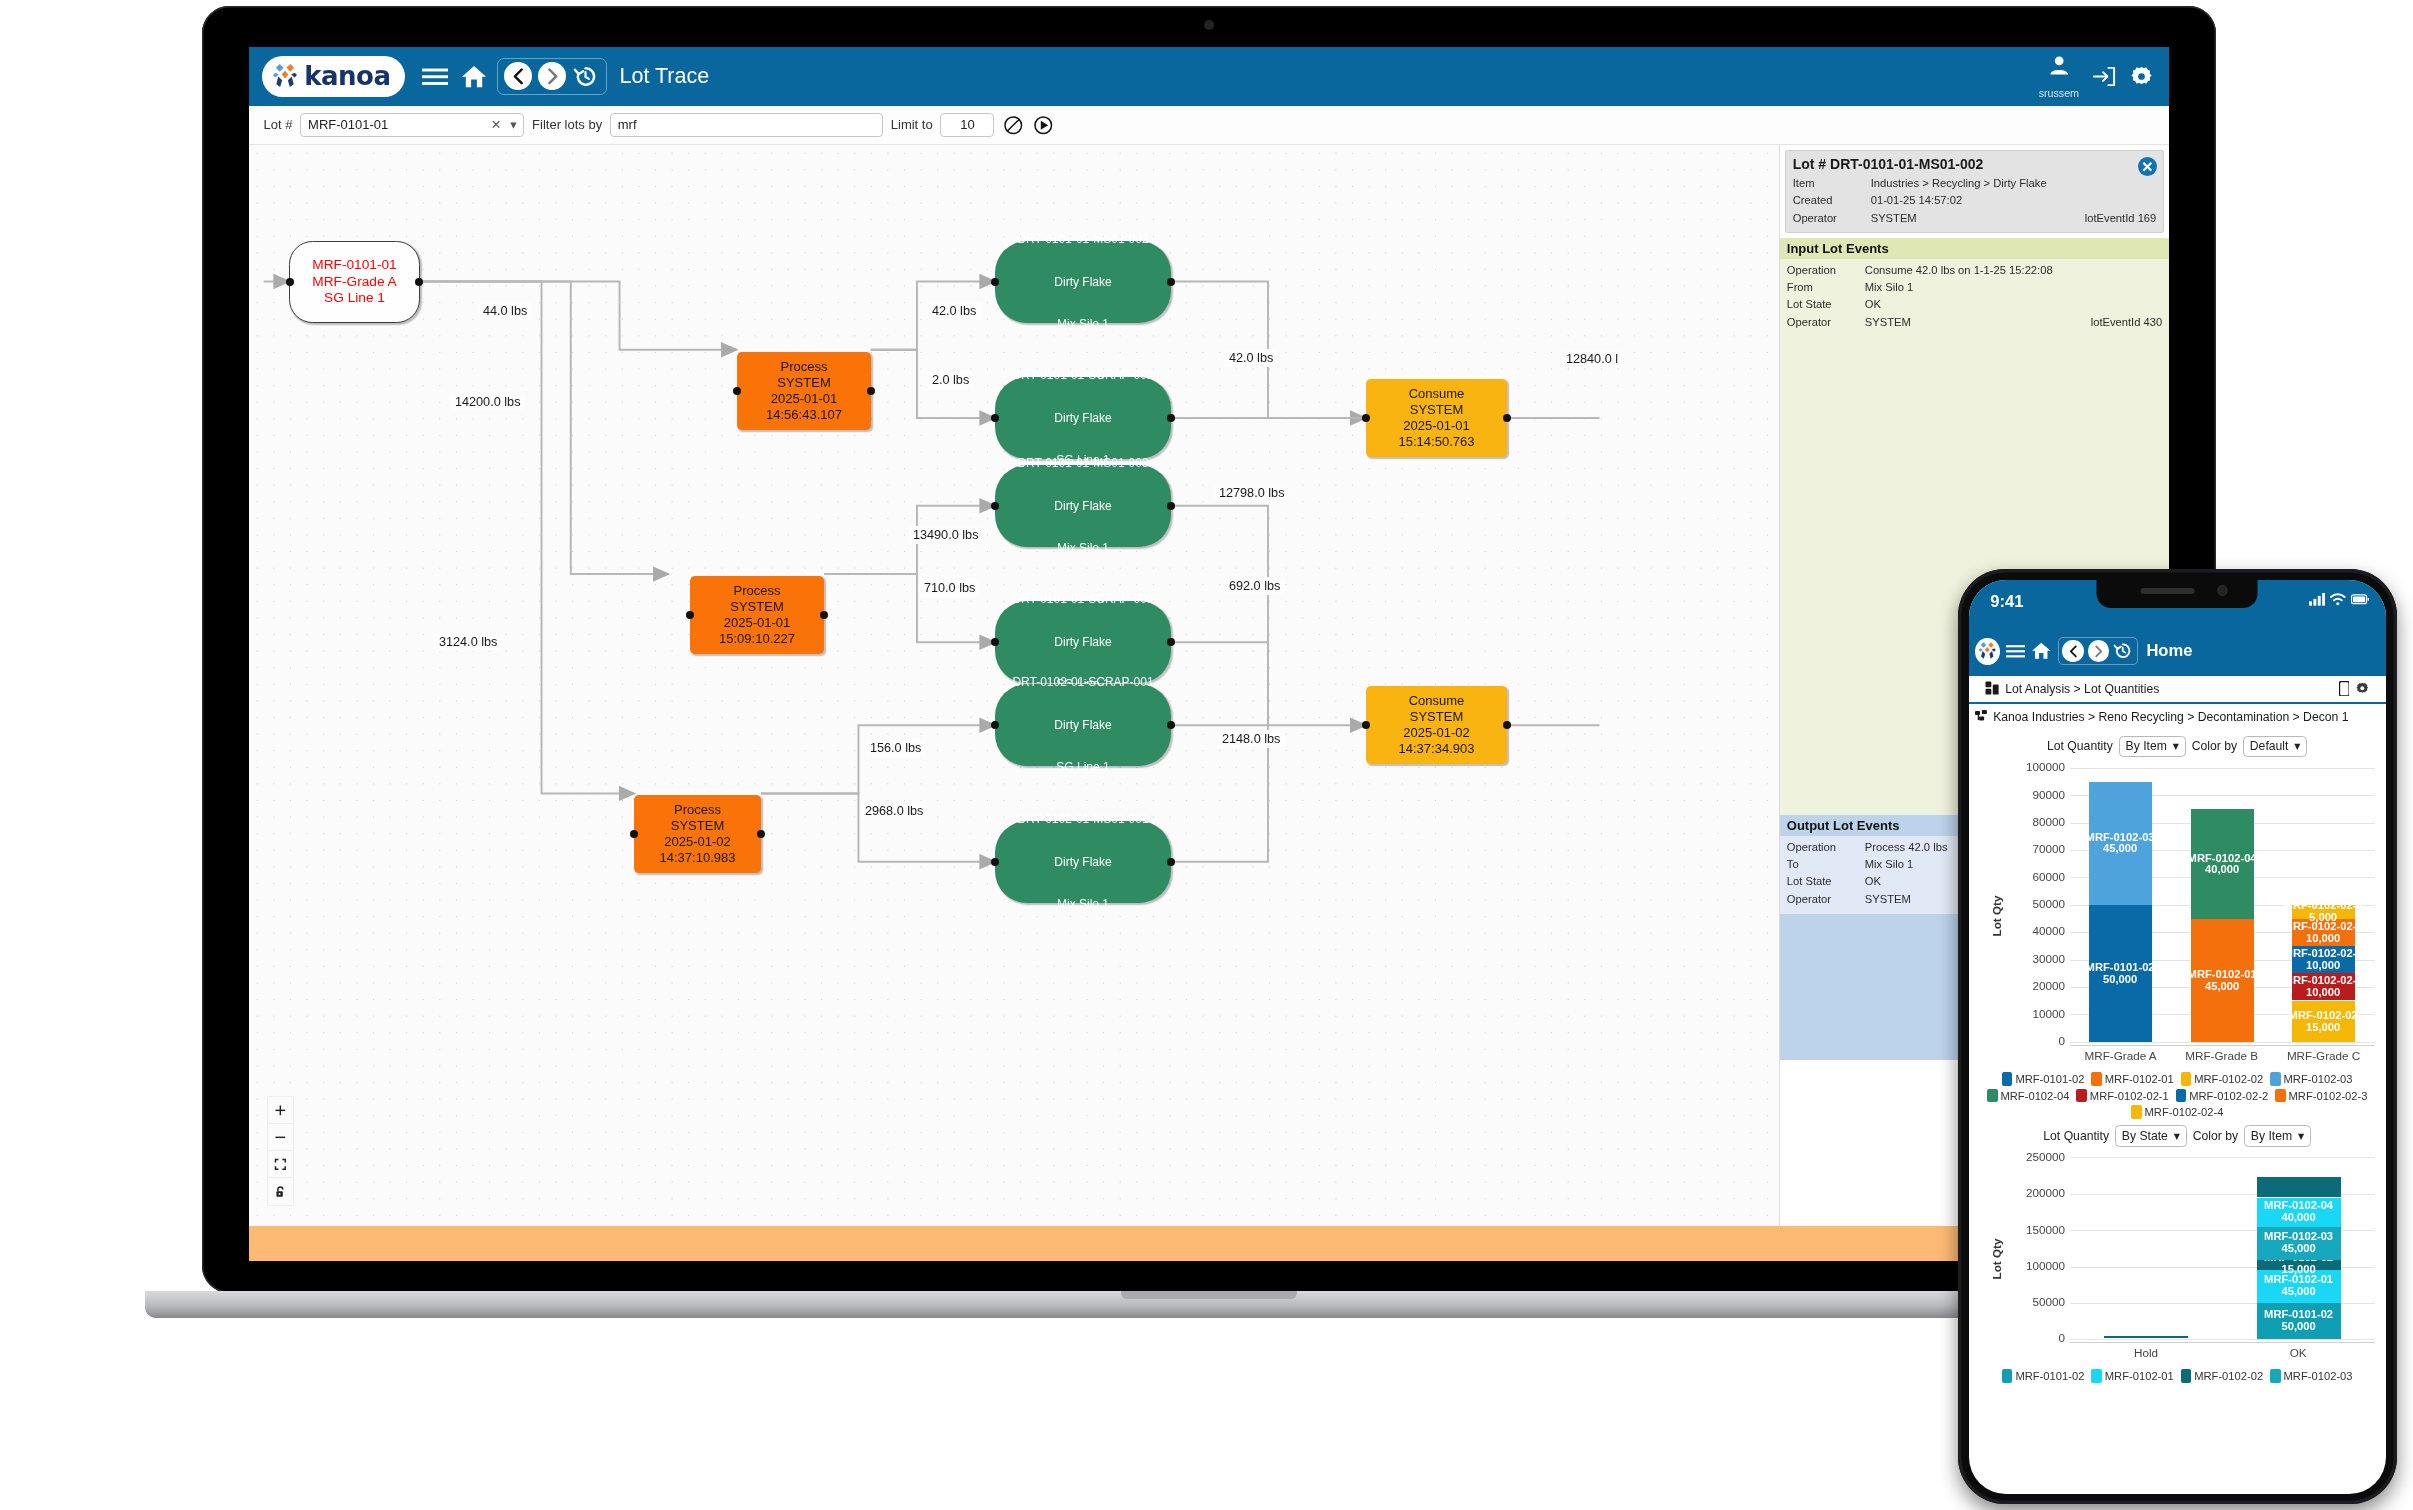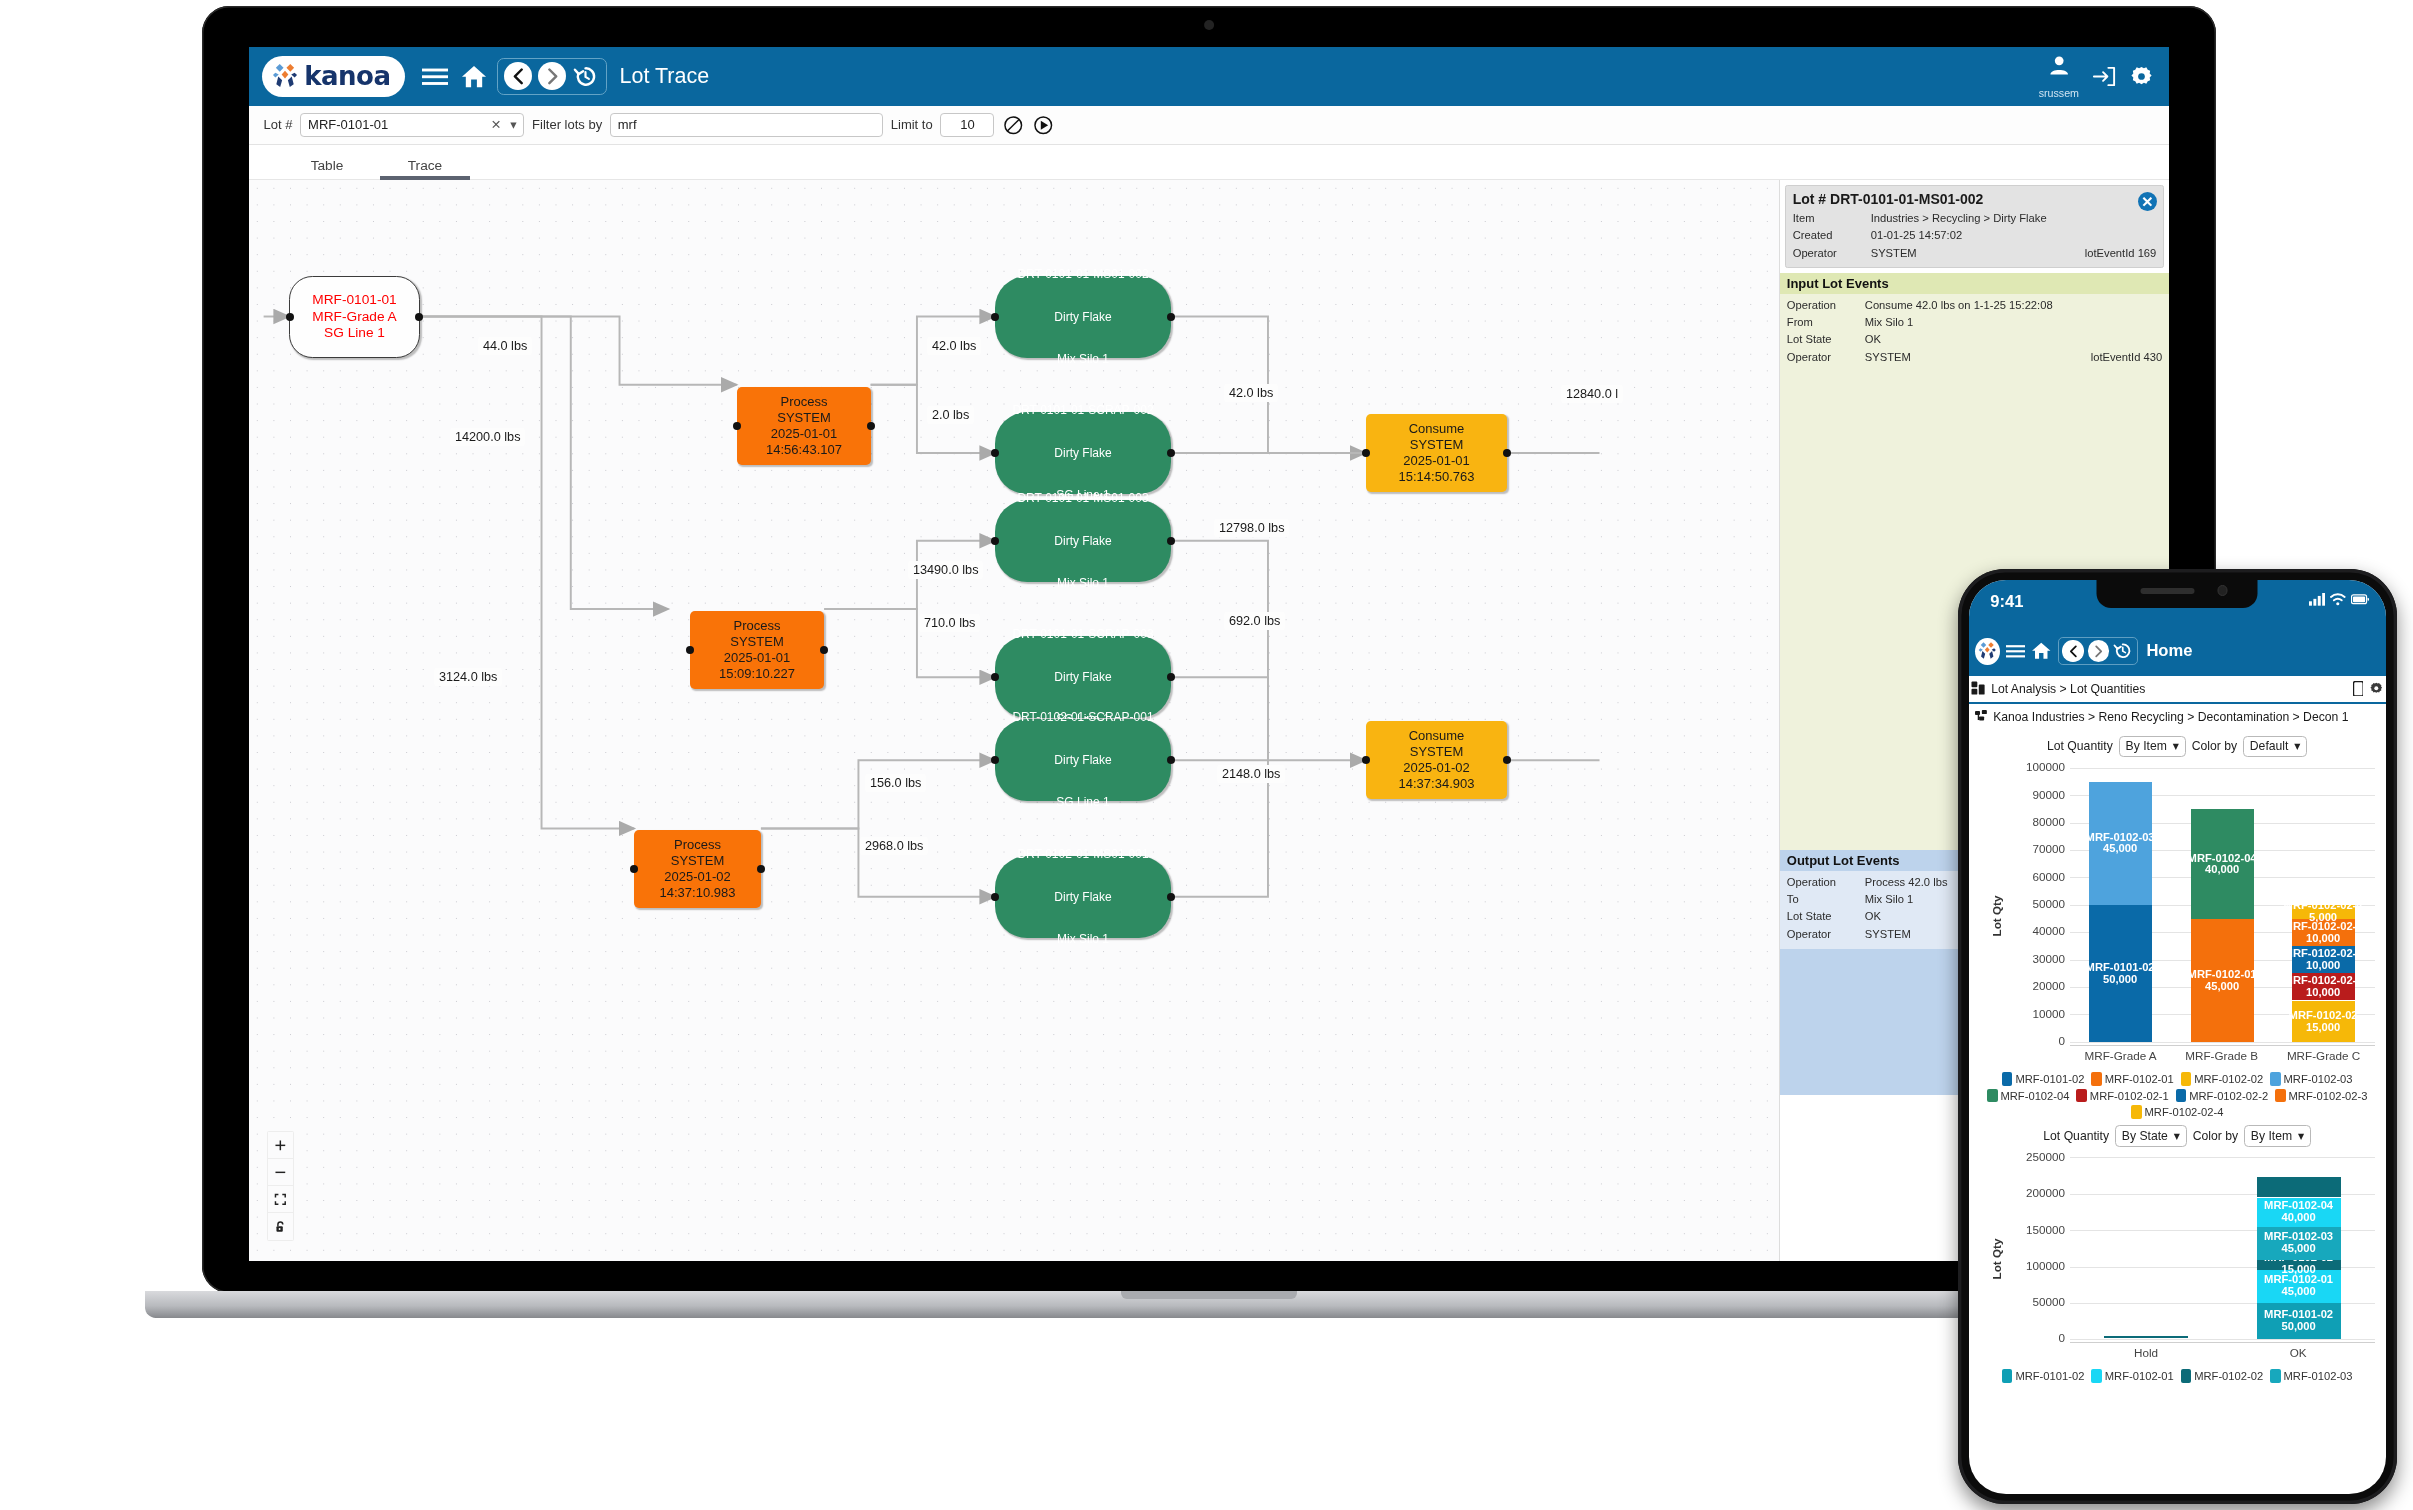--- a/index.html
+++ b/index.html
@@ -110,21 +110,21 @@
   .ph-notch { position: absolute; left: 50%; transform: translateX(-50%); top: -2px; width: 161px; height: 30px; background: #0b0b0b; border-radius: 0 0 14.6px 14.6px; }
   .ph-speaker { position:absolute; left: 44%; top: 10.7px; transform: translateX(-50%); width: 54px; height: 5.9px; border-radius: 2.9px; background: #2e2e2e; }
   .ph-cam { position:absolute; right: 30px; top: 7.8px; width: 10.7px; height: 10.7px; border-radius: 50%; background: #222; border: 1.5px solid #333; }
   .ph-time { position: absolute; left: 21.5px; top: 12.7px; color: #fff; font-size: 16.6px; font-weight: bold; }
   .ph-sig { position: absolute; right: 16.6px; top: 13.7px; display: flex; gap: 4.9px; align-items: center; }
   .ph-hdr { height: 49px; background: #0a679e; display: flex; align-items: center; padding: 0 6.8px; gap: 5.9px; }
   .ph-logo { width: 24.4px; height: 27px; background: #fff; border-radius: 50%; display:flex; align-items:center; justify-content:center; }
   .ph-nav { display: flex; gap: 3.9px; align-items: center; border: 1px solid #5e9ec2; border-radius: 4.9px; padding: 2.4px 3.9px; }
   .ph-circ { width: 21.5px; height: 21.5px; border-radius: 50%; background:#fff; display:flex;align-items:center;justify-content:center; }
   .ph-title { color: #fff; font-size: 16.6px; font-weight: bold; margin-left: 2.9px; text-align: right; }
-  .ph-bar { background: #fff; height: 28px; display: flex; align-items: center; padding: 0 2px; gap: 5.9px; border-bottom: 2.4px solid #0a679e; }
+  .ph-bar { background: #fff; height: 28px; display: flex; align-items: center; padding: 0 16px; gap: 5.9px; border-bottom: 2.4px solid #0a679e; }
   .ph-bar-txt { font-size: 12.2px; color: #1a1a1a; flex: 1; }
   .ph-crumb { height: 26px; display: flex; align-items: center; gap: 4.9px; padding: 0 5.9px; font-size: 12.2px; color: #1a1a1a; }
   .ph-ctl { display: flex; align-items: center; justify-content: center; gap: 5.9px; padding: 5.9px 0 2.9px; font-size: 12.2px; color: #222; }
   .ph-sel { border: 0.5px solid #b9b9b9; border-radius: 4.4px; padding: 2.9px 5.9px; display: flex; align-items: center; gap: 5.9px; font-size: 12.2px; background:#fff; }
   .chart-box { position: relative; height: 307px; margin: 2px 4.9px 0 4.9px; }
   .chart2-box { position: relative; height: 215px; margin: 2px 4.9px 0 4.9px; }
   .axis-label { position: absolute; left: 2.9px; top: 50%; transform: translateY(-50%) rotate(-90deg); transform-origin: center; font-size: 11.7px; font-weight: bold; color: #333; white-space: nowrap; }
   .ytick { position: absolute; font-size: 11.7px; color: #444; text-align: right; width: 73px; }
   .gridline { position: absolute; height: 1px; background: #e4e4e4; }
   .barseg { position: absolute; display:flex; flex-direction: column; align-items:center; justify-content:center; color:#fff; font-weight: bold; font-size: 11.2px; line-height: 1.05; overflow: visible; white-space: nowrap; }
@@ -236,24 +236,20 @@
               </svg>
           </div>
           <div class="fb-ic">
             <svg width="20.5" height="20.5" viewBox="0 0 42 42">
                 <circle cx="21" cy="21" r="17" stroke="#111" stroke-width="3" fill="none"></circle>
                 <polygon points="16,12 31,21 16,30" fill="#111"></polygon>
               </svg>
           </div>
         </div>
 
-        <div class="tabs">
-          <div class="tab">Table</div>
-          <div class="tab active">Trace</div>
-        </div>
 
         <div class="canvas-wrap">
           <div class="dots"></div>
 
           <svg class="flow" viewBox="0 0 3938 2218">
             <defs>
               <marker id="ar" markerWidth="10" markerHeight="10" refX="8" refY="4" orient="auto">
                 <path d="M0,0 L9,4 L0,8 z" fill="#aaa"></path>
               </marker>
             </defs>

